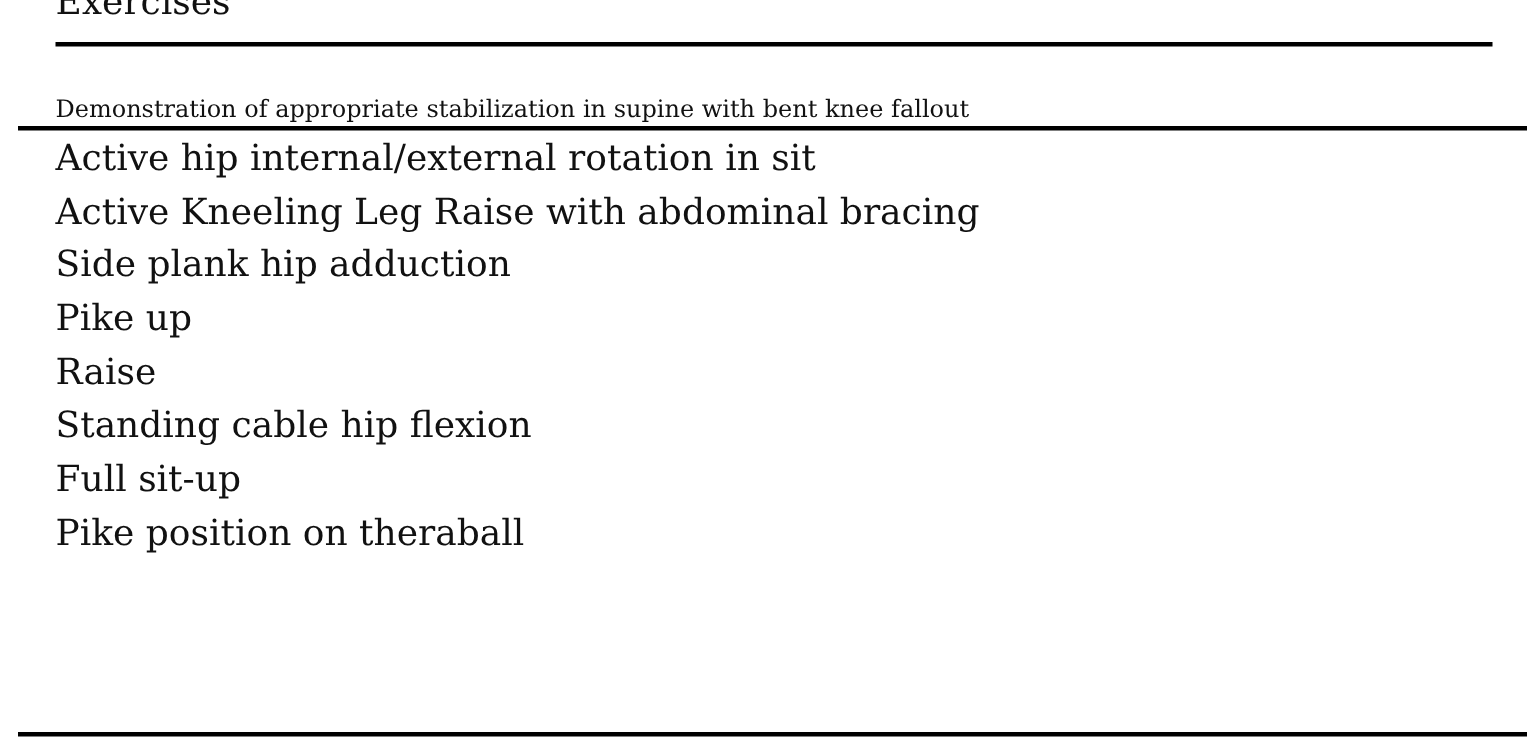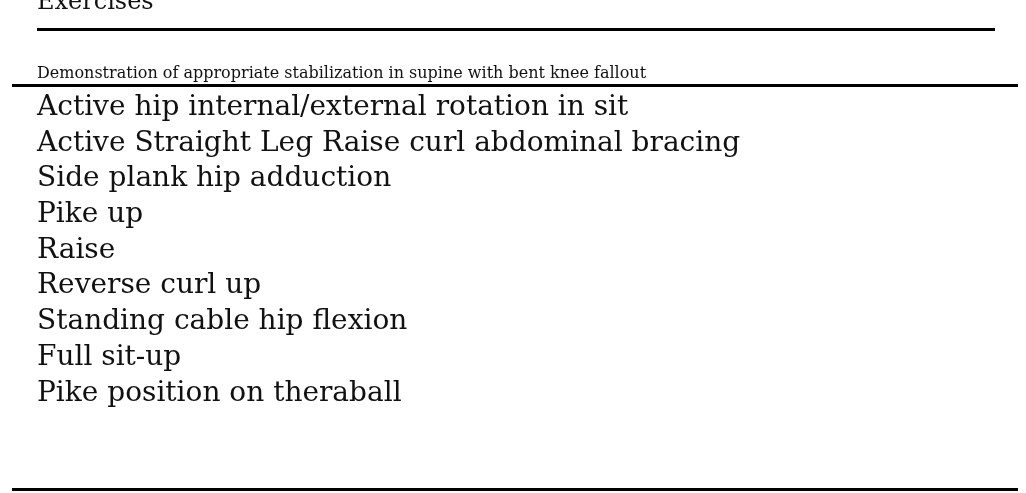--- a/index.html
+++ b/index.html
@@ -53,39 +53,38 @@
     }
     .rows {
       position: absolute;
       left: 37px;
       top: 88px;
       margin: 0;
       padding: 0;
       list-style: none;
     }
     .row {
-      font-size: 28px;
+      font-size: 24px;
       height: 35.7px;
       line-height: 35.7px;
       white-space: nowrap;
     }
   </style>
 </head>
 <body>
 
 <div class="table-title">Exercises</div>
 <div class="rule rule-top"></div>
 <div class="header-cell">Demonstration of appropriate stabilization in supine with bent knee fallout</div>
 <div class="rule rule-header"></div>
 
 <ul class="rows">
   <li class="row">Active hip internal/external rotation in sit</li>
-  <li class="row">Active Straight Leg Raise curl abdominal bracing</li>
+  <li class="row">Active Kneeling Leg Raise with abdominal bracing</li>
   <li class="row">Side plank hip adduction</li>
   <li class="row">Pike up</li>
   <li class="row">Raise</li>
-  <li class="row">Reverse curl up</li>
   <li class="row">Standing cable hip flexion</li>
   <li class="row">Full sit-up</li>
   <li class="row">Pike position on theraball</li>
 </ul>
 
 <div class="rule rule-bottom"></div>
 
 </body></html>

